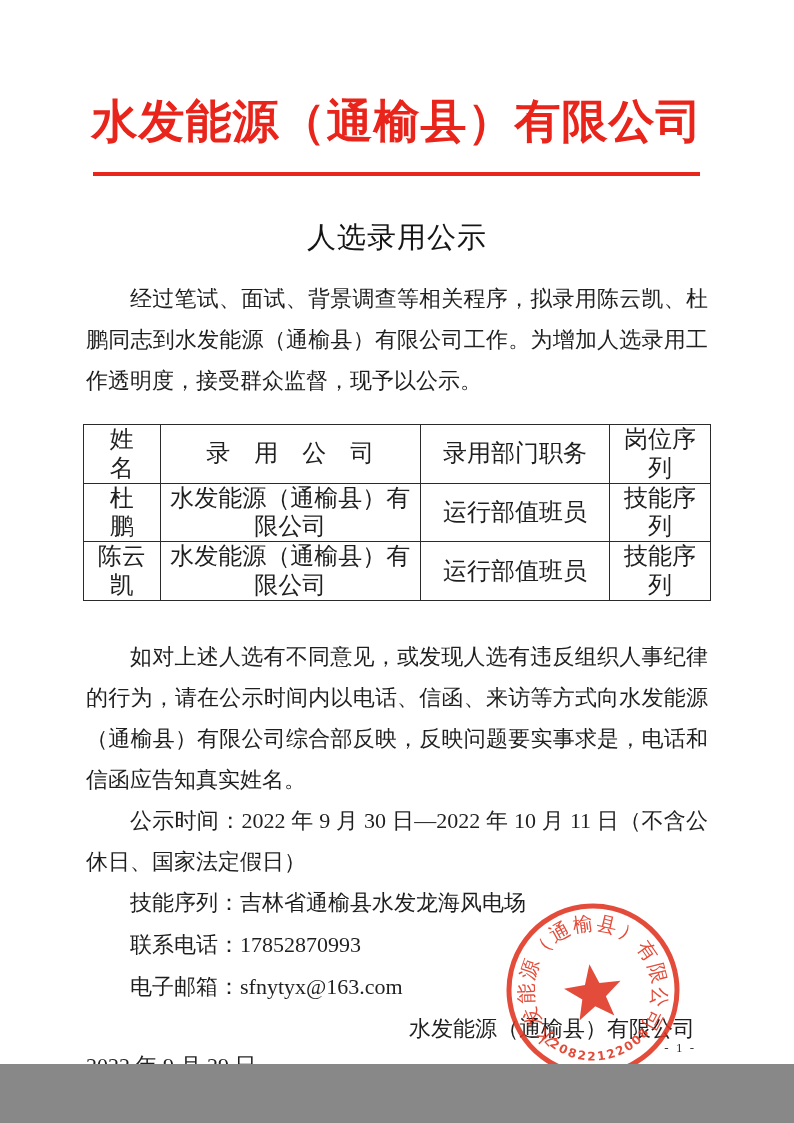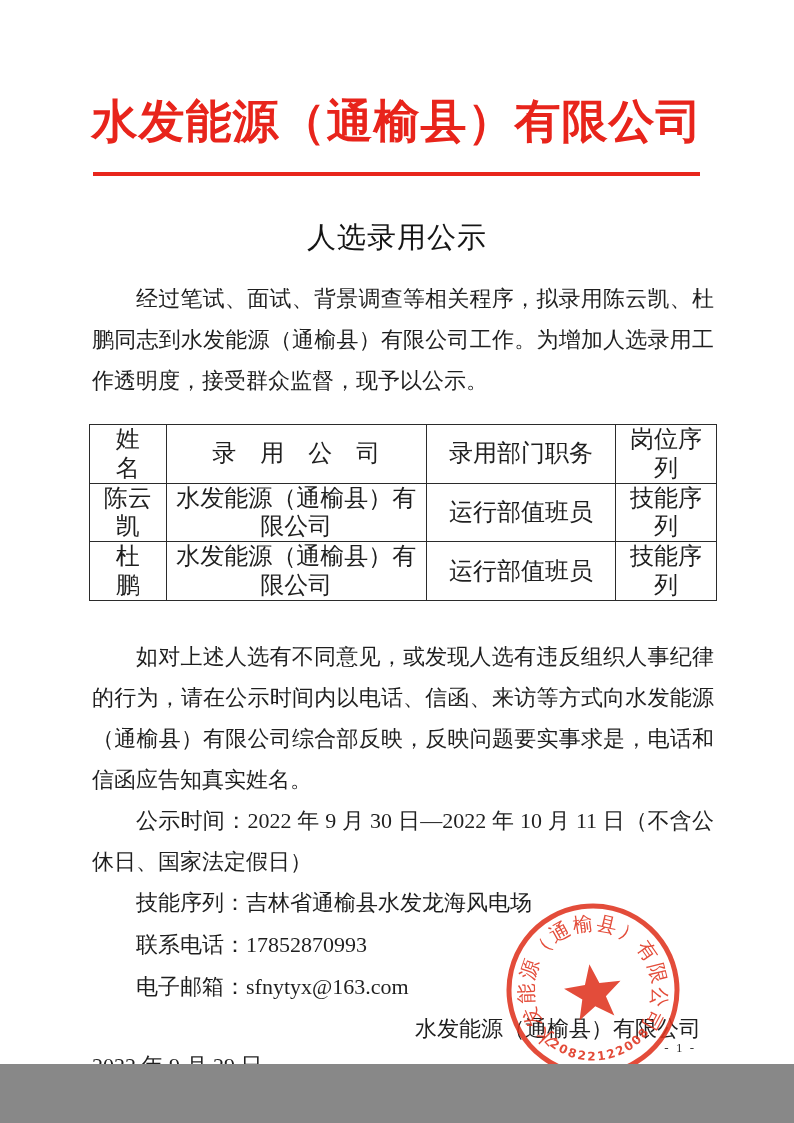--- a/index.html
+++ b/index.html
@@ -26,21 +26,21 @@
     background:#e8261c;
   }
   .subtitle{
     position:absolute;top:218px;left:0;right:0;
     text-align:center;
     font-size:29px;
     color:#151515;
     letter-spacing:1px;
   }
   .content{
-    position:absolute;top:278px;left:92px;width:622px;
+    position:absolute;top:278px;left:86px;width:622px;
     font-size:22px;line-height:41px;
     text-align:justify;
   }
   .content p{margin:0;}
   .indent{text-indent:2em;}
   .hiring-table{
     width:628px;
     border-collapse:collapse;
     margin-top:23px;
     margin-left:-3px;
@@ -109,27 +109,27 @@
       <thead>
         <tr>
           <th>姓　名</th>
           <th>录　用　公　司</th>
           <th>录用部门职务</th>
           <th>岗位序列</th>
         </tr>
       </thead>
       <tbody>
         <tr>
-          <td>陈云凯</td>
+          <td>杜　鹏</td>
           <td>水发能源（通榆县）有限公司</td>
           <td>运行部值班员</td>
           <td>技能序列</td>
         </tr>
         <tr>
-          <td>杜　鹏</td>
+          <td>陈云凯</td>
           <td>水发能源（通榆县）有限公司</td>
           <td>运行部值班员</td>
           <td>技能序列</td>
         </tr>
       </tbody>
     </table>
 
     <p class="indent para-objection">如对上述人选有不同意见，或发现人选有违反组织人事纪律的行为，请在公示时间内以电话、信函、来访等方式向水发能源（通榆县）有限公司综合部反映，反映问题要实事求是，电话和信函应告知真实姓名。</p>
 
     <p class="indent">公示时间：2022 年 9 月 30 日—2022 年 10 月 11 日（不含公休日、国家法定假日）</p>

